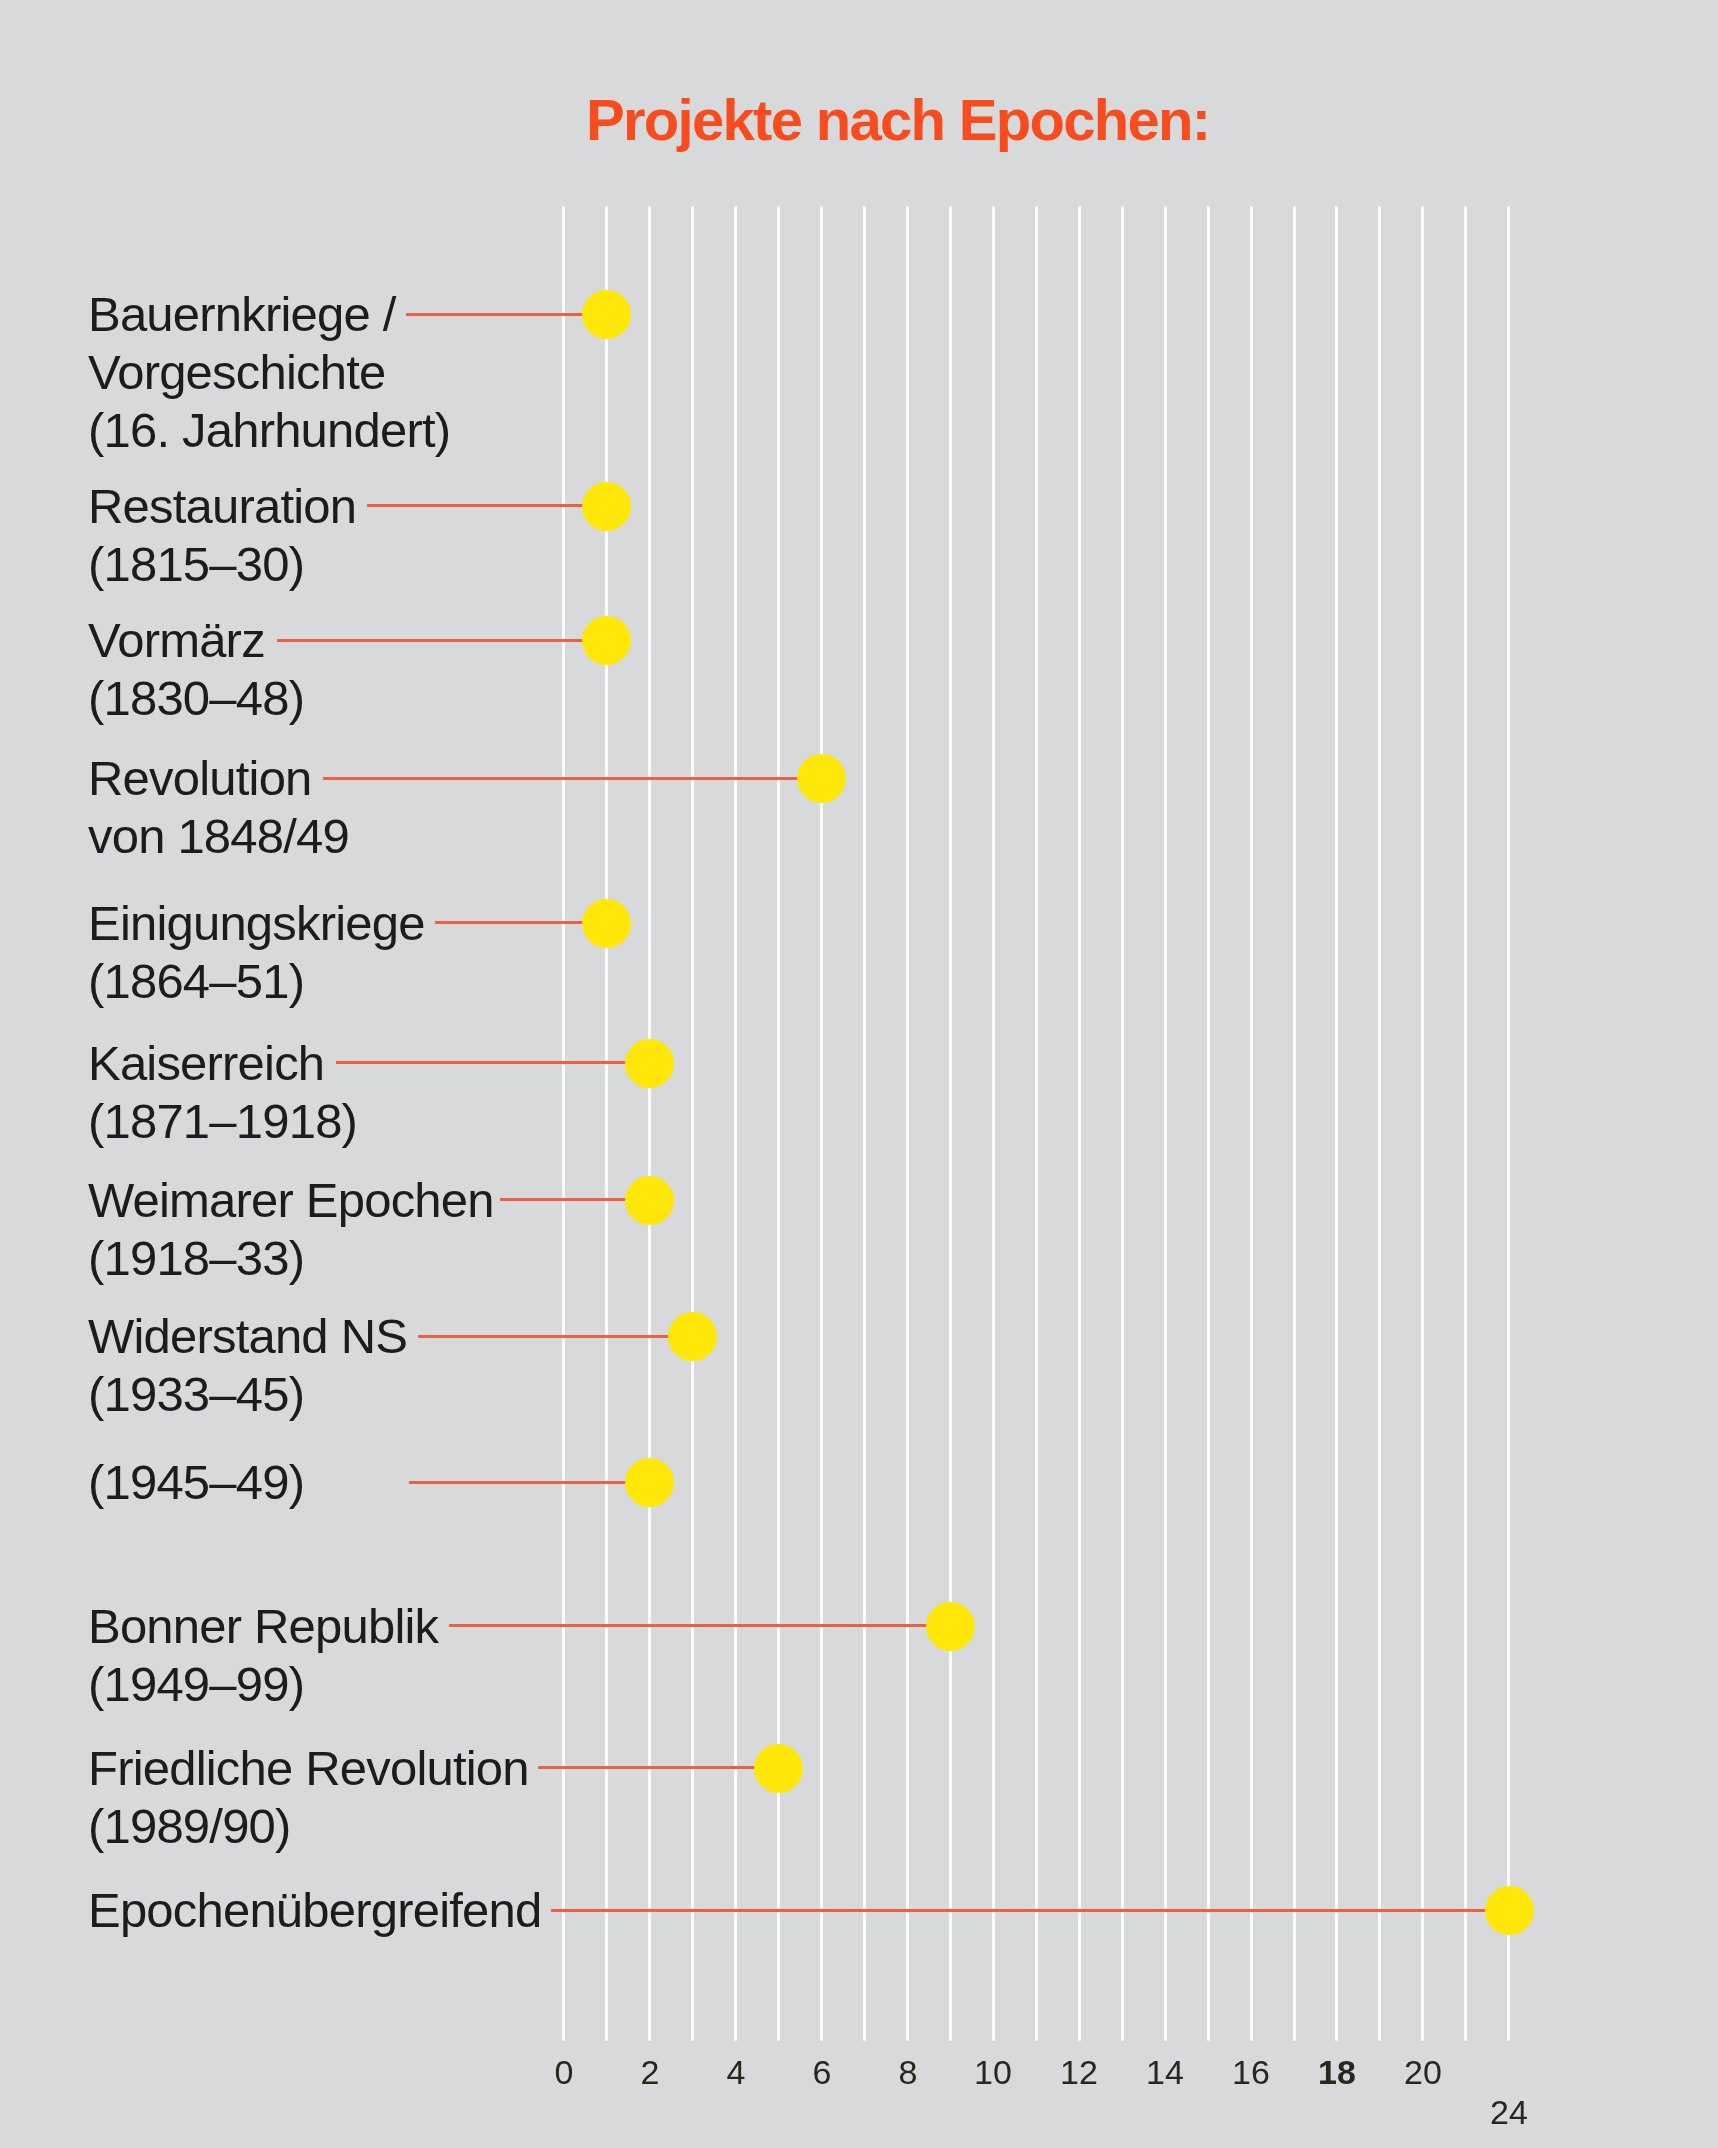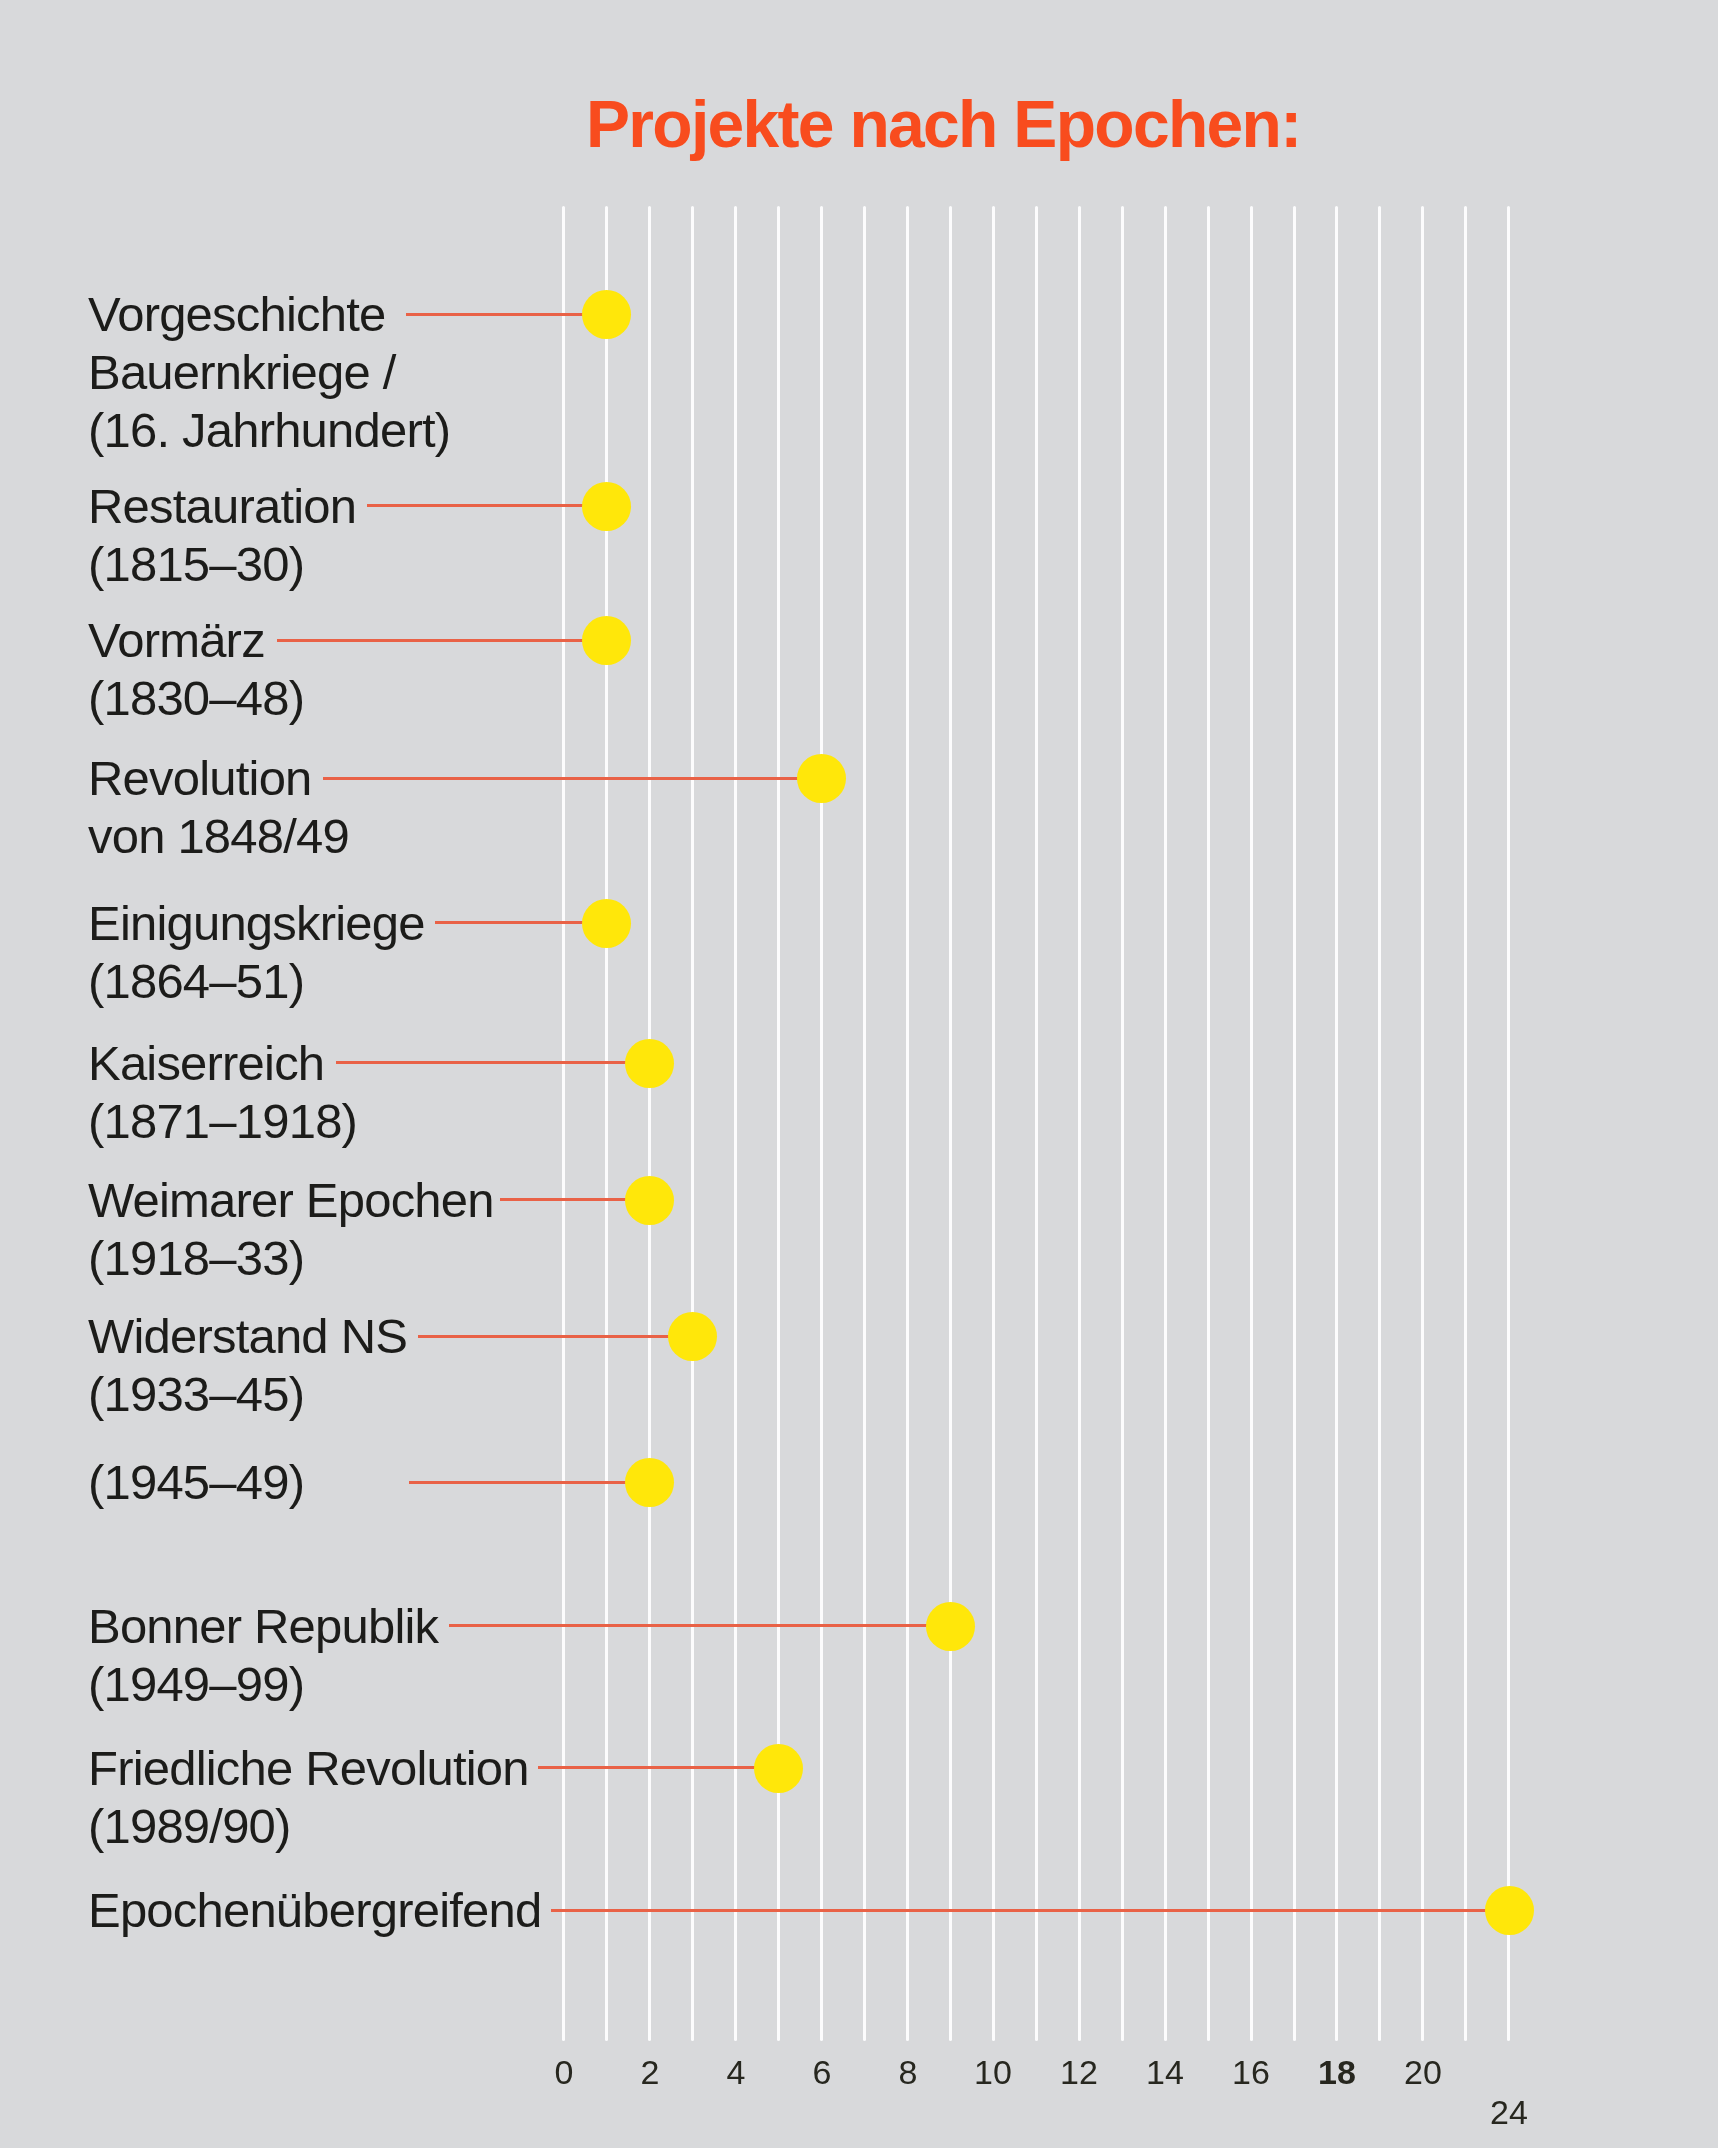--- a/index.html
+++ b/index.html
@@ -10,21 +10,21 @@
     overflow:hidden;
   }
   .stage{
     position:absolute; left:0; top:0;
     width:1718px; height:2148px;
   }
   .chart-title{
     position:absolute;
     left:586px; top:86px;
     margin:0;
-    font-size:66px;
+    font-size:58px;
     font-weight:700;
     letter-spacing:-1.7px;
     color:#f84c1e;
     white-space:nowrap;
   }
   .gridline{
     position:absolute;
     width:3.4px;
     top:206px;
     height:1835px;
@@ -85,22 +85,22 @@
       <div class="gridline" style="left: 1164px;"></div>
       <div class="gridline" style="left: 1207px;"></div>
       <div class="gridline" style="left: 1250px;"></div>
       <div class="gridline" style="left: 1293px;"></div>
       <div class="gridline" style="left: 1335px;"></div>
       <div class="gridline" style="left: 1378px;"></div>
       <div class="gridline" style="left: 1421px;"></div>
       <div class="gridline" style="left: 1464px;"></div>
       <div class="gridline" style="left: 1507px;"></div>
       <div class="row-label" style="left: 88px; top: 285px;">
+        <div class="lbl-line"><span>Bauernkriege /</span></div>
         <div class="lbl-line"><span>Vorgeschichte</span></div>
-        <div class="lbl-line"><span>Bauernkriege /</span></div>
         <div class="lbl-line"><span>(16. Jahrhundert)</span></div>
       </div>
       <div class="connector" style="left: 406px; top: 313px; width: 201px;"></div>
       <div class="dot" style="left: 582px; top: 290px;"></div>
       <div class="row-label" style="left: 88px; top: 477px;">
         <div class="lbl-line"><span>Restauration</span></div>
         <div class="lbl-line"><span>(1815–30)</span></div>
       </div>
       <div class="connector" style="left: 367px; top: 504px; width: 239px;"></div>
       <div class="dot" style="left: 582px; top: 482px;"></div>

